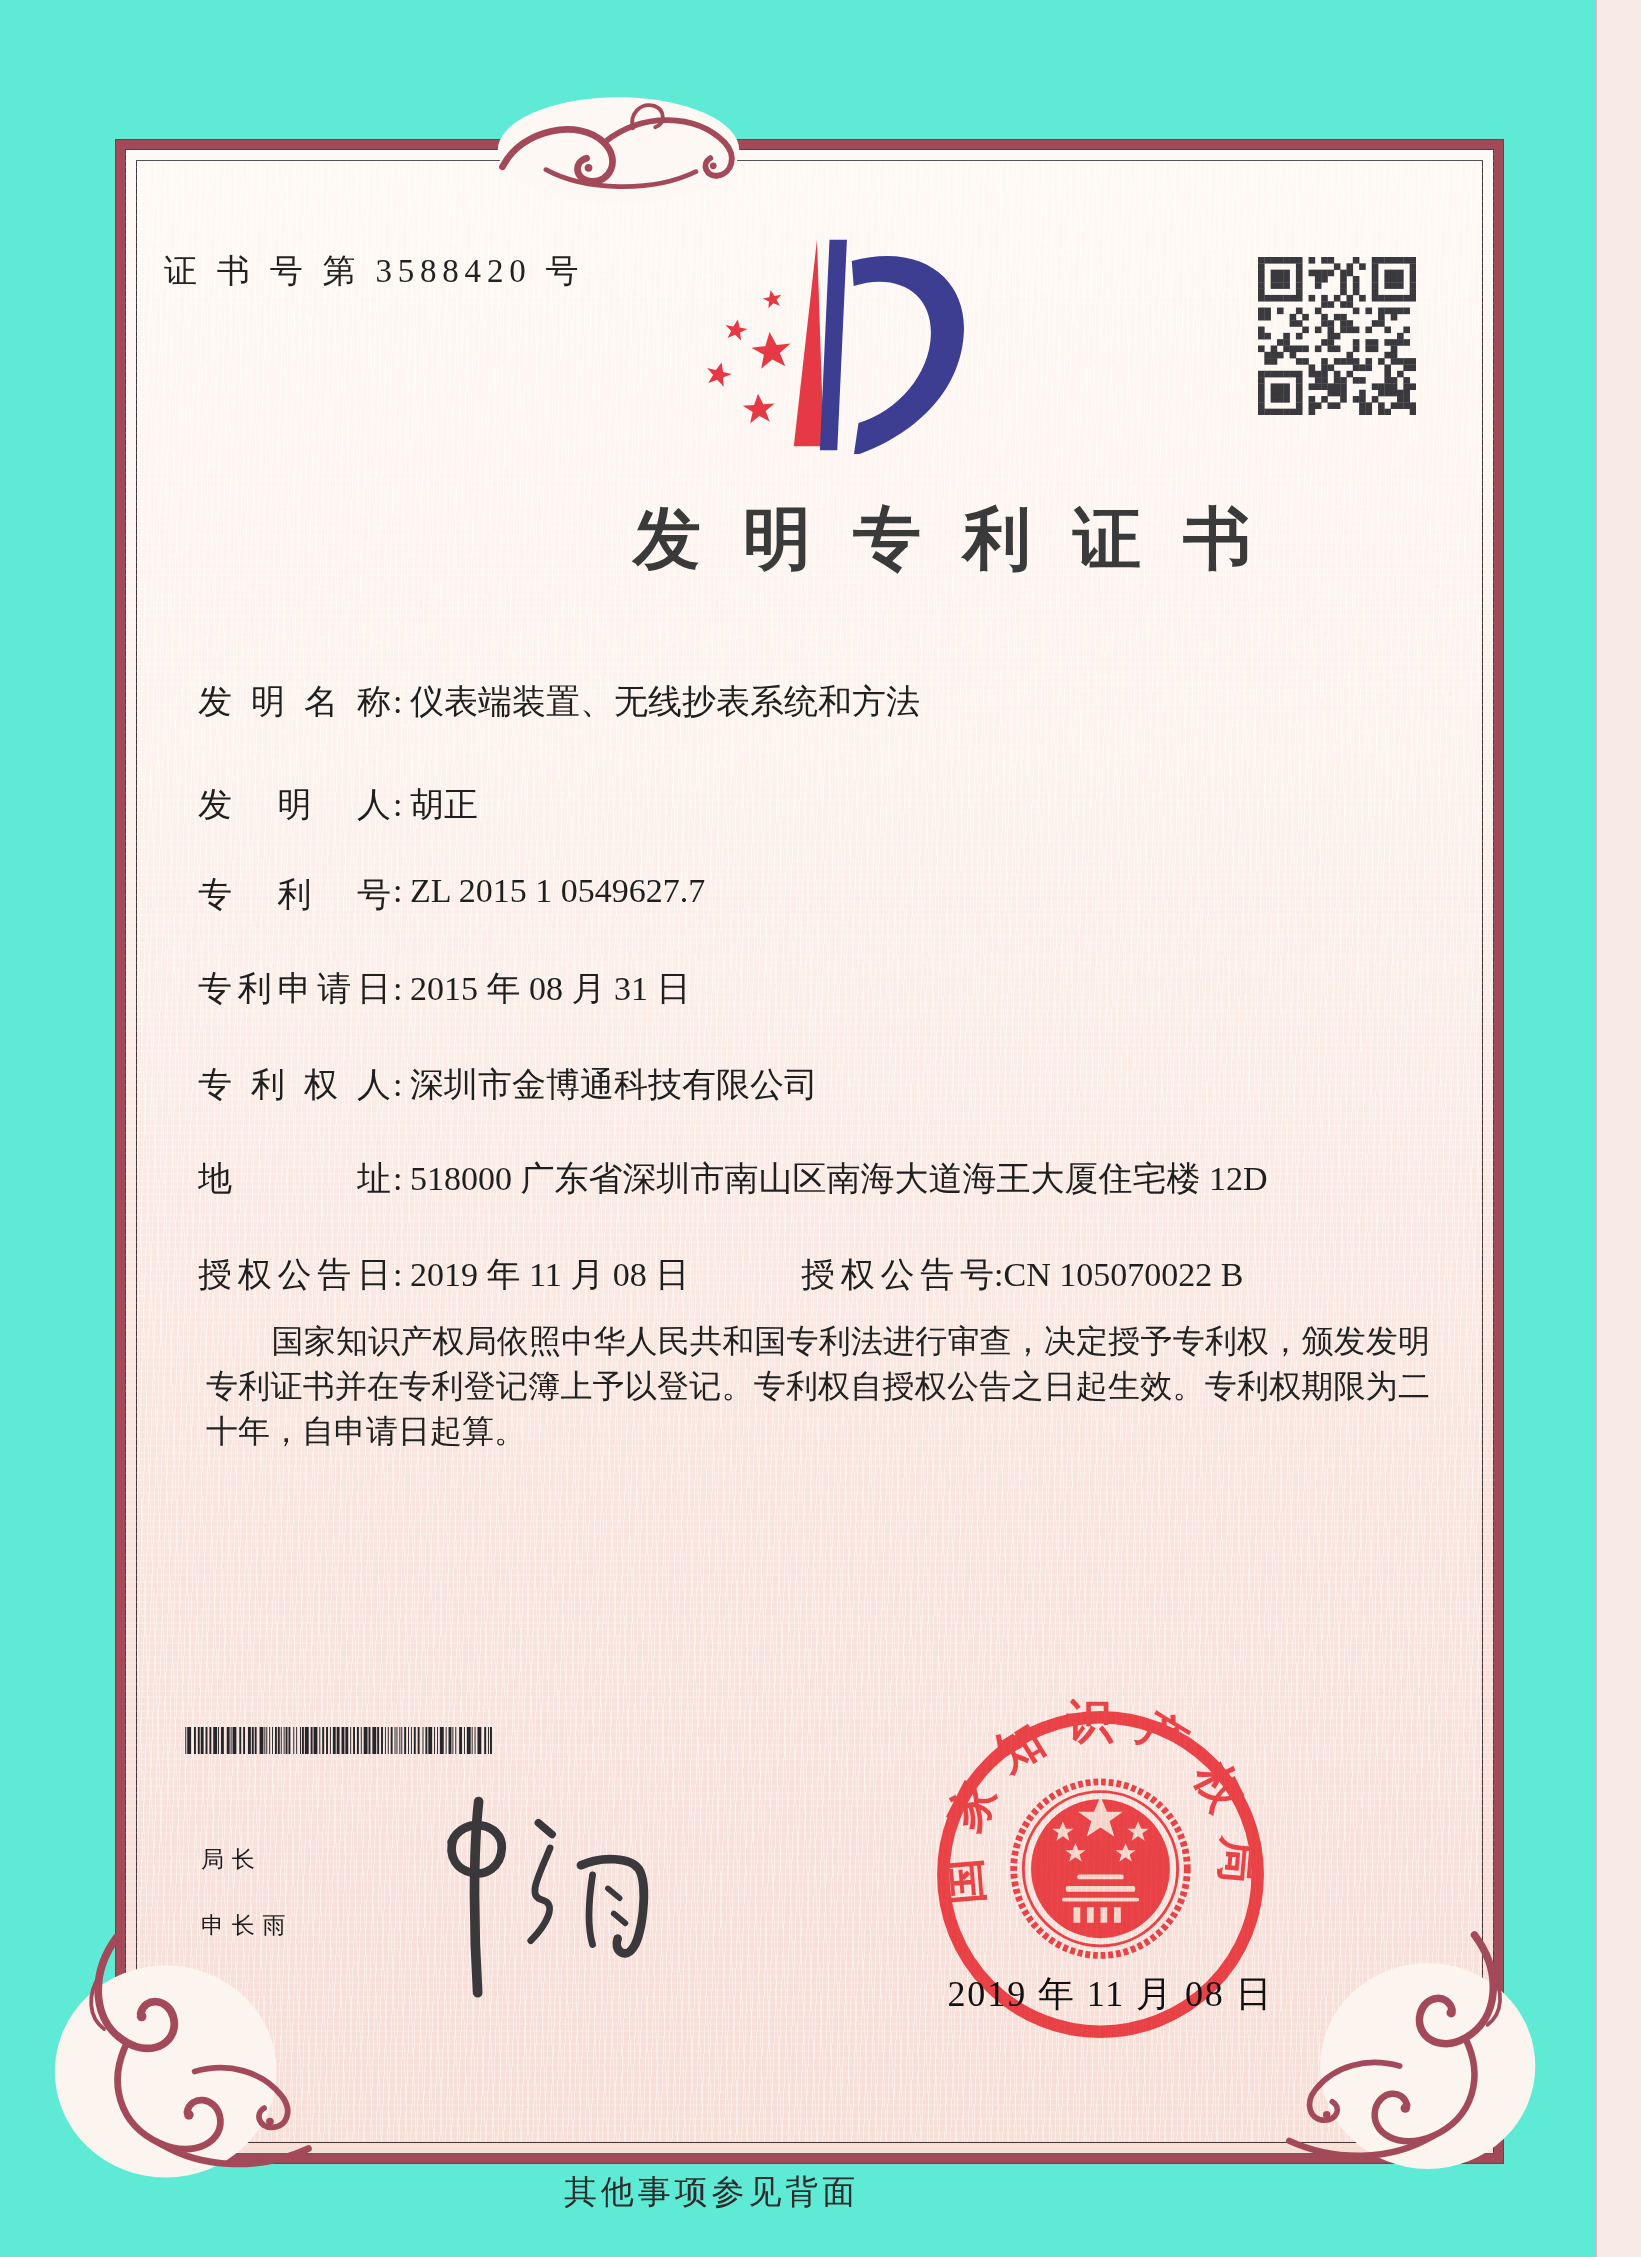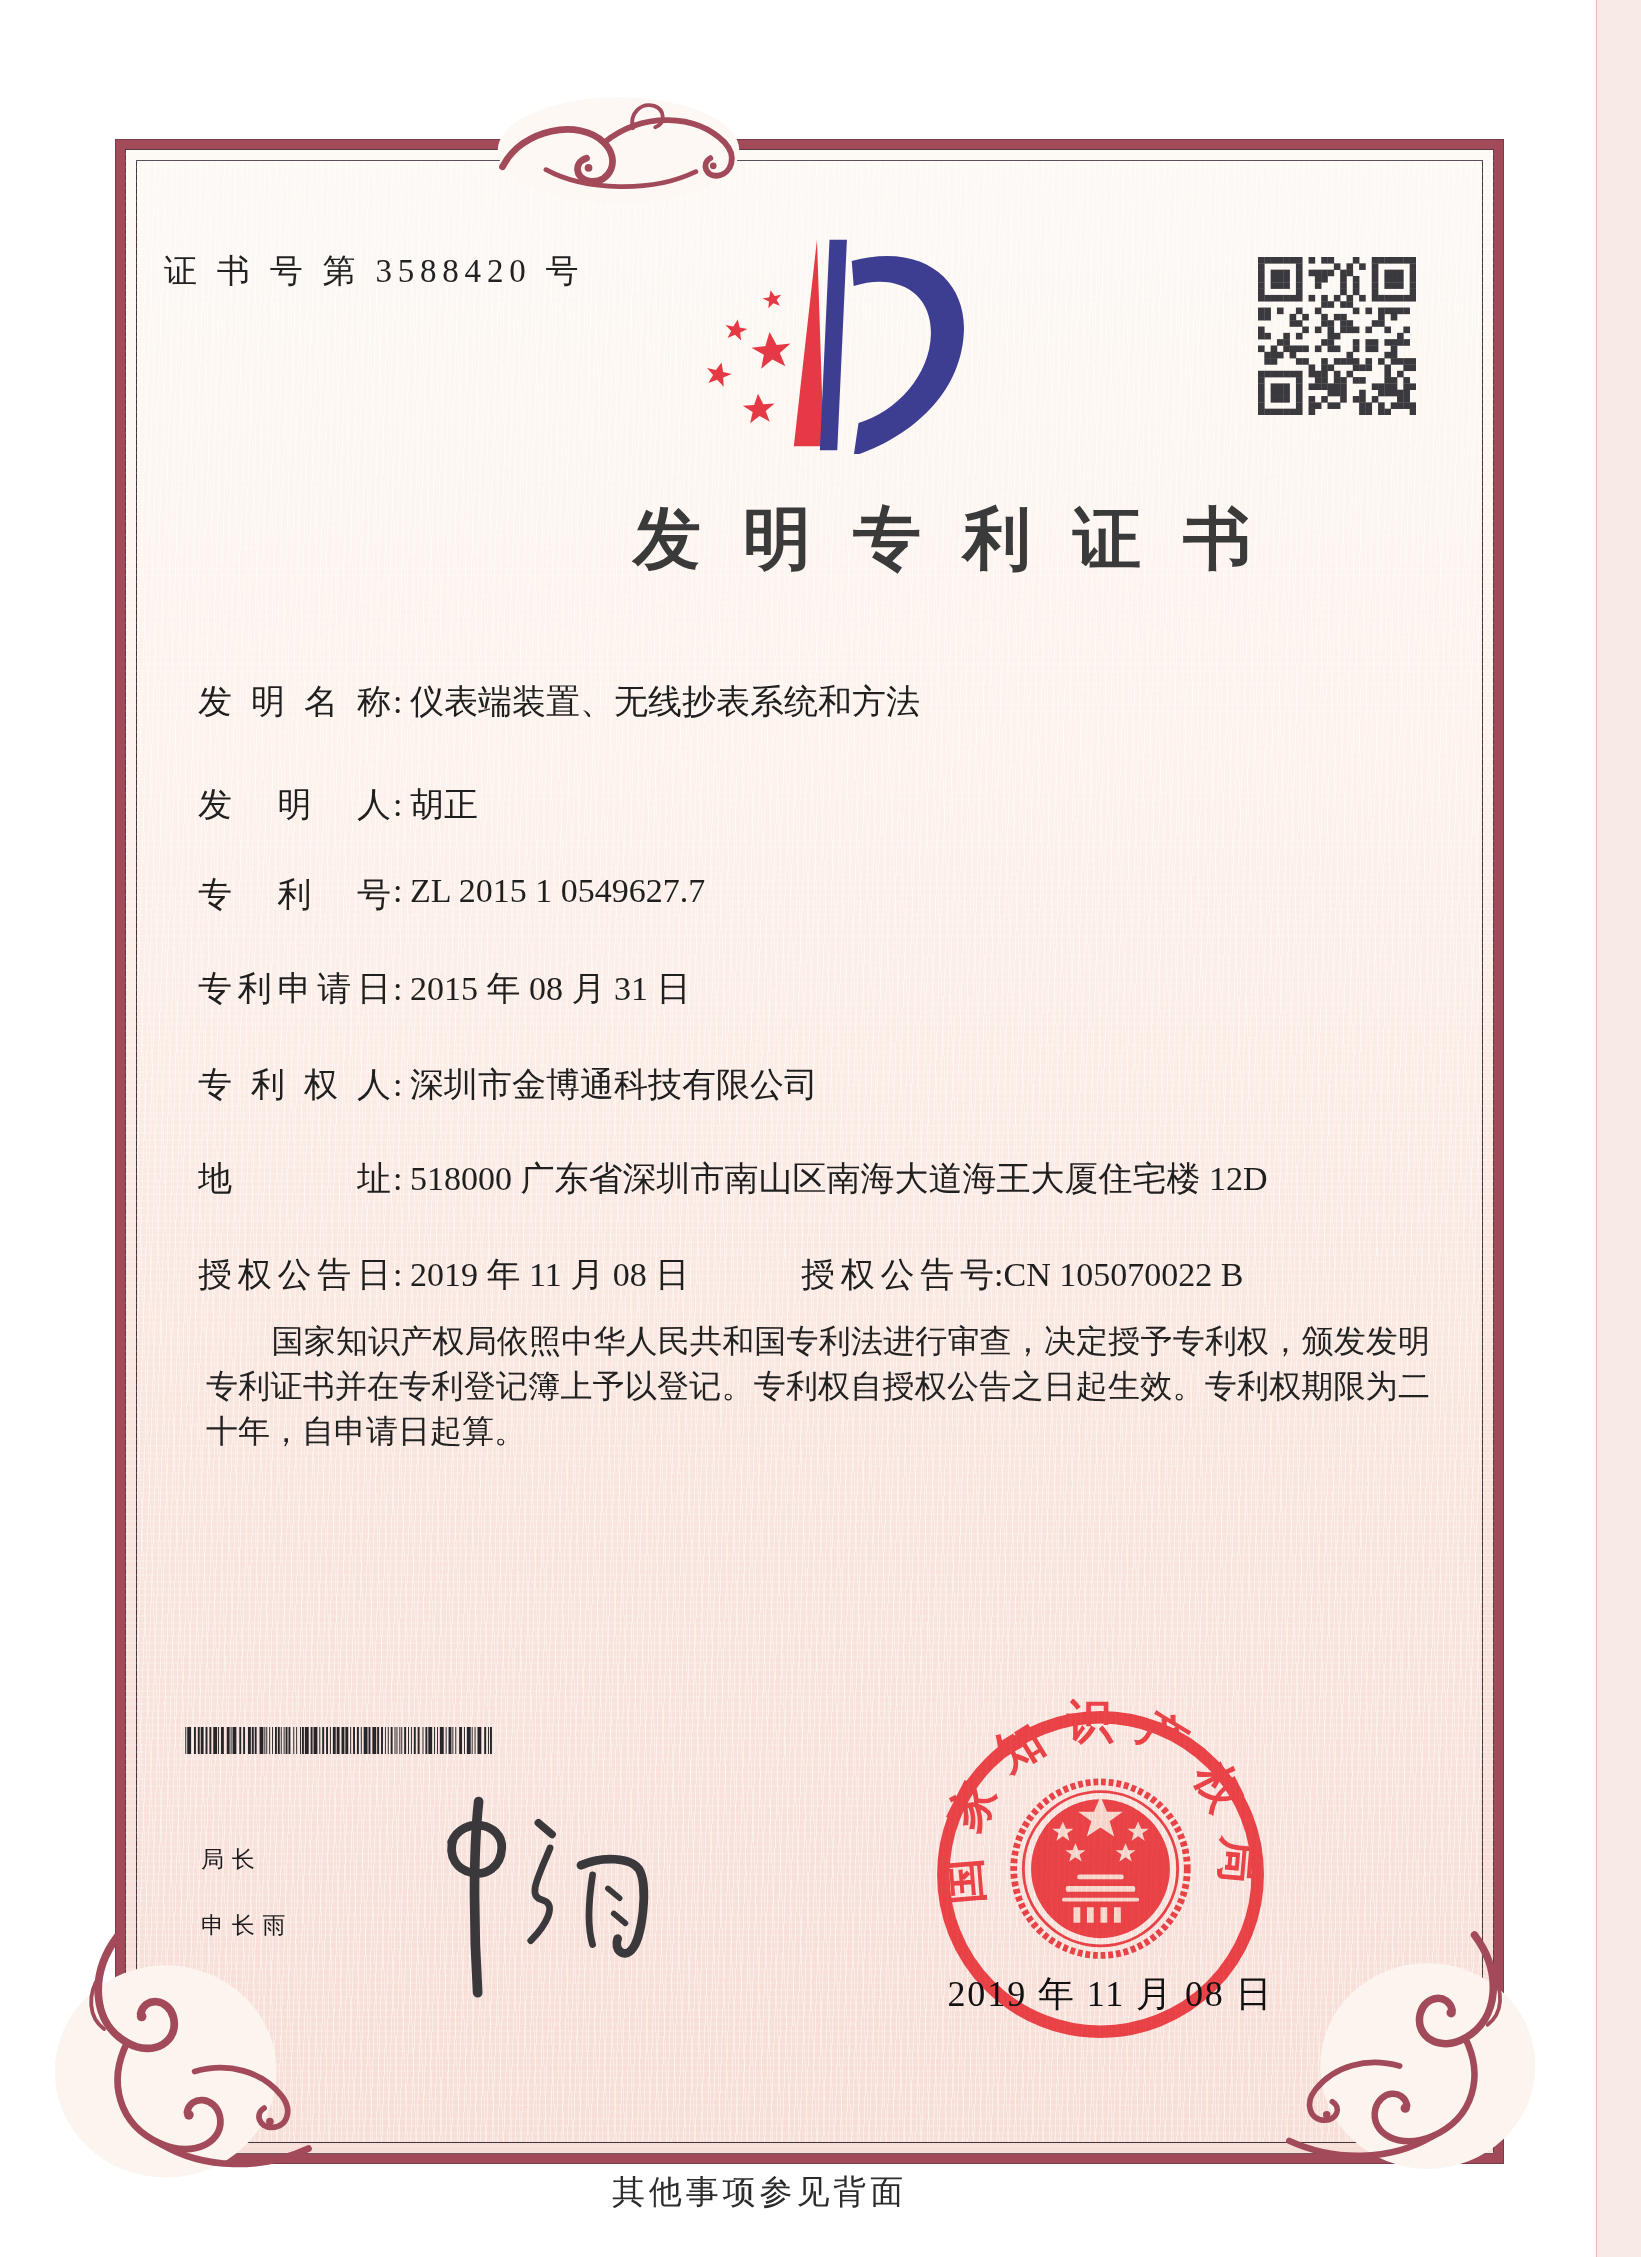--- a/index.html
+++ b/index.html
@@ -1,18 +1,18 @@
 <!DOCTYPE html>
 <html><head>
 <meta charset="utf-8">
 <style>
   html,body{margin:0;padding:0;background:#e8e4de;}
   .page{
     position:relative;width:1641px;height:2257px;margin:0 auto;
-    background:#ffffff;overflow:hidden;
+    background:#5eead4;overflow:hidden;
     font-family:"Liberation Serif","DejaVu Serif",serif;color:#2b2b2b;
   }
   
   .edge-strip{position:absolute;right:0;top:0;width:44px;height:2257px;
     background:#f8eae5;border-left:1.9px solid #e3b9b2;}
   
   .frame-outer{position:absolute;left:116px;top:140px;width:1369px;height:2005px;
     background:linear-gradient(180deg,#fdf9f5 0%,#fdf2ec 30%,#f9e6df 62%,#f7ded7 100%);
     border:9.7px solid #a24a59;box-shadow:inset 0 0 0 1px #5a3a42, 0 0 0 1px #7c3b48;}
   .frame-inner{position:absolute;left:10.6px;top:10.6px;right:10.6px;bottom:10.6px;
@@ -32,21 +32,21 @@
   .row .lab{display:inline-block;width:193px;text-align:justify;text-align-last:justify;vertical-align:top;}
   .row .colon{margin:0 7.7px 0 1.9px;}
   .row2{position:absolute;left:801px;font-size:34px;white-space:nowrap;color:#1f1f1f;font-family:Liberation Serif, serif;}
   .row2 .lab{display:inline-block;width:193px;text-align:justify;text-align-last:justify;}
   .bodytext{position:absolute;left:206px;top:1319px;width:1224px;
     font-size:32px;line-height:45px;text-align:justify;color:#222;}
   .bodytext p{margin:0 0 15.4px 0;text-indent:2.05em;}
   .officer{position:absolute;left:201px;font-size:23px;letter-spacing:7.7px;color:#1d1d1d;}
   .page-no{position:absolute;left:348px;top:2074px;width:657px;text-align:center;font-size:29px;color:#333;}
   .back-note{position:absolute;left:0;top:2170px;width:1423px;text-align:center;
-    font-size:33px;letter-spacing:3.9px;color:#2c2c2c;padding-left:48px;}
+    font-size:33px;letter-spacing:3.9px;color:#2c2c2c;}
   .seal-date{position:absolute;left:927px;top:1970px;width:367px;text-align:center;
     font-size:36px;color:#111;letter-spacing:1.9px;}
   .qr-box{position:absolute;left:1258px;top:257px;width:158px;height:158px;}
   .barcode-box{position:absolute;left:185px;top:1727px;width:313px;height:27px;}
   .logo-box{position:absolute;left:676px;top:230px;width:309px;height:224px;}
   .sig-box{position:absolute;left:384px;top:1788px;width:280px;height:227px;}
   .seal-box{position:absolute;left:925px;top:1699px;width:351px;height:351px;mix-blend-mode:multiply;}
 </style>
 </head>
 <body>

